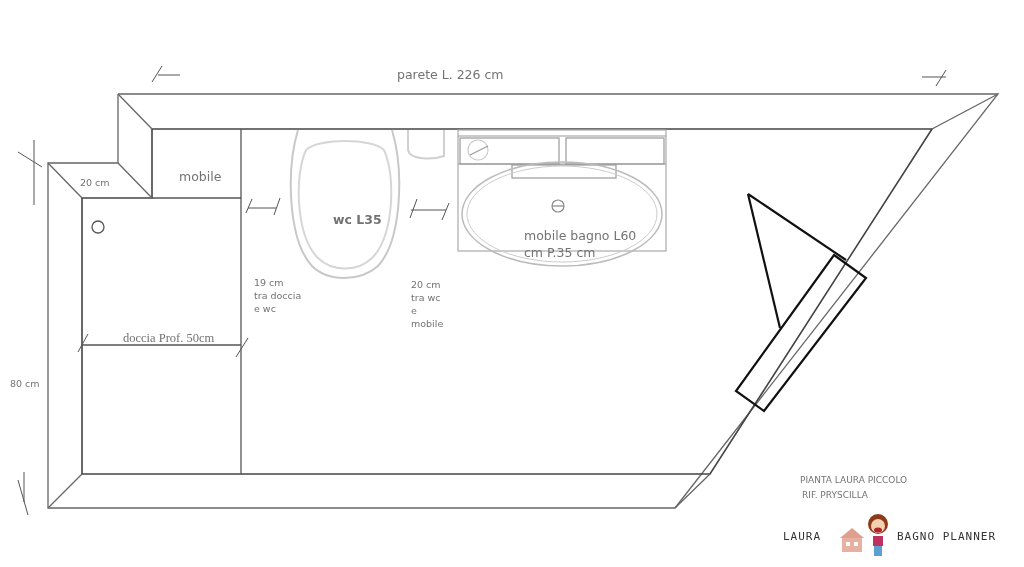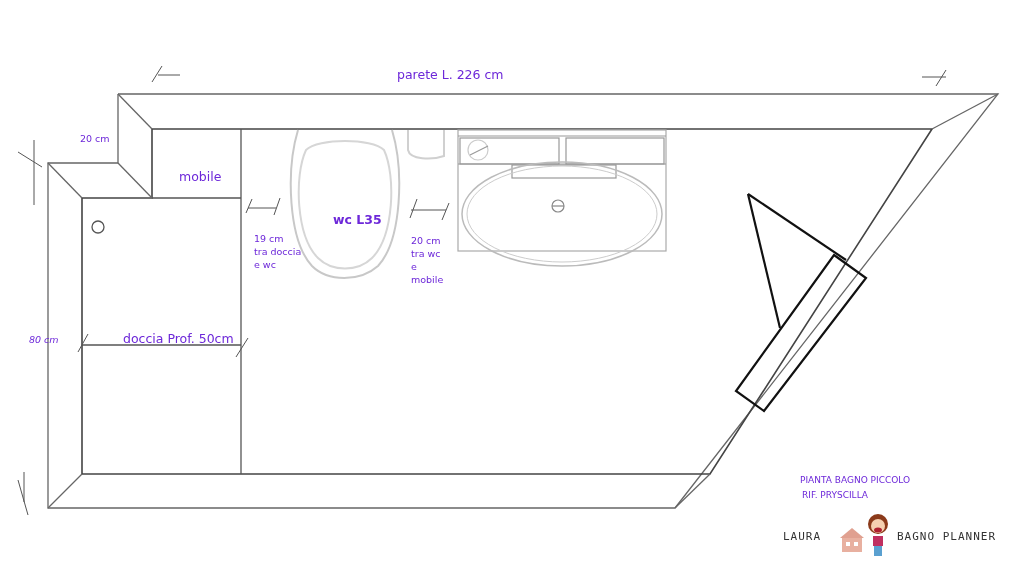--- a/index.html
+++ b/index.html
@@ -1,20 +1,20 @@
 <!DOCTYPE html>
 <html><head>
 <meta charset="utf-8">
 <style>
   html,body{margin:0;padding:0;background:#ffffff;}
   #stage{position:relative;width:1024px;height:567px;overflow:hidden;background:#fff;font-family:"DejaVu Sans","Liberation Sans",sans-serif;}
   svg{position:absolute;left:0;top:0;}
-  .lbl{position:absolute;color:#6d28d9;white-space:nowrap;font-family:"DejaVu Sans","Liberation Sans",sans-serif;}
+  .lbl{position:absolute;color:#737373;white-space:nowrap;font-family:"DejaVu Sans","Liberation Sans",sans-serif;}
   .l13{font-size:12.5px;line-height:17px;}
-  .l10{font-size:9.5px;line-height:13px;}
+  .l10{font-size:9.5px;line-height:13px;margin-top:44px;}
   .l9{font-size:9px;line-height:13px;}
   .multi{white-space:pre;}
   .logo{position:absolute;font-family:"DejaVu Sans Mono","Liberation Mono",monospace;font-size:11px;color:#333;letter-spacing:1px;}
 </style>
 </head>
 <body>
 
 <div id="stage">
   <svg width="1024" height="567" viewBox="0 0 1024 567">
 
@@ -96,31 +96,33 @@
     <g fill="none" stroke="#111" stroke-width="2.2">
       <polygon points="834,255 866,278 764,411 736,391"></polygon>
       <polyline points="748,194 846,260"></polyline>
       <polyline points="748,194 780,328"></polyline>
     </g>
   </svg>
 
   <div class="lbl l13" style="left:397px;top:66px;">parete L. 226 cm</div>
   <div class="lbl l10" style="left:80px;top:132px;">20 cm</div>
   <div class="lbl l13" style="left:179px;top:168px;">mobile</div>
-  <div class="lbl l10" style="left:29px;top:333px;font-style:italic;">80 cm</div>
-  <div class="lbl l13" style="left:123px;top:330px;">doccia Prof. 50cm</div>
+  <div class="lbl l10" style="left:10px;top:333px;">80 cm</div>
+  <div class="lbl l13" style="left:123px;top:330px;font-family:Liberation Serif, serif;">doccia Prof. 50cm</div>
   <div class="lbl l10 multi" style="left:254px;top:232px;">19 cm
 tra doccia
 e wc</div>
   <div class="lbl l13" style="left:333px;top:211px;font-weight:bold;">wc L35</div>
   <div class="lbl l10 multi" style="left:411px;top:234px;">20 cm
 tra wc
 e
 mobile</div>
-  <div class="lbl l9" style="left:800px;top:474px;">PIANTA BAGNO PICCOLO</div>
+  <div class="lbl l13 multi" style="left:524px;top:227px;">mobile bagno L60
+cm P.35 cm</div>
+  <div class="lbl l9" style="left:800px;top:474px;">PIANTA LAURA PICCOLO</div>
   <div class="lbl l9" style="left:802px;top:489px;text-align:center;">RIF. PRYSCILLA</div>
 
   <div class="logo" style="left:783px;top:530px;">LAURA</div>
   <svg width="60" height="54" style="left:836px;top:508px;">
     <g>
       <polygon points="4,30 16,20 28,30" fill="#e0a090"></polygon>
       <rect x="6" y="30" width="20" height="14" fill="#e8b0a0"></rect>
       <rect x="10" y="34" width="4" height="4" fill="#fff"></rect>
       <rect x="18" y="34" width="4" height="4" fill="#fff"></rect>
     </g>

